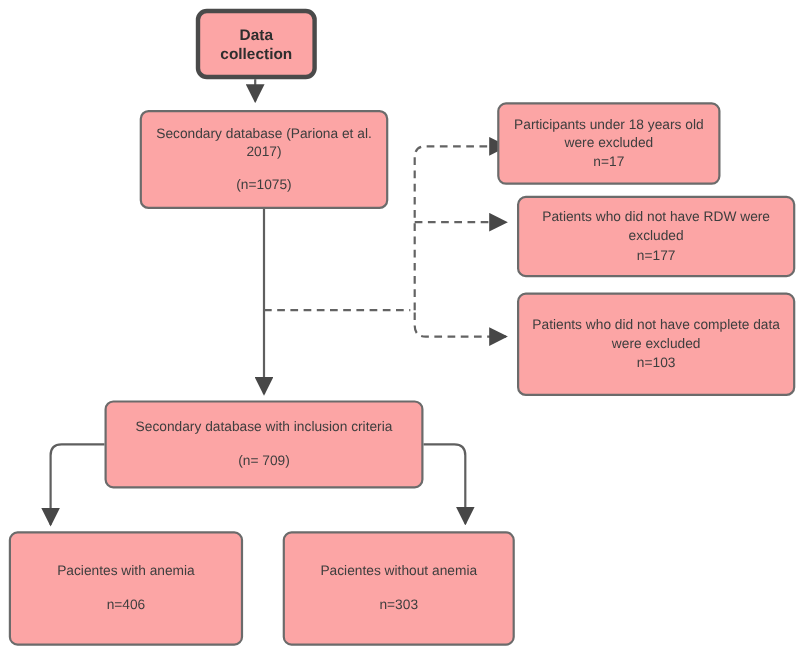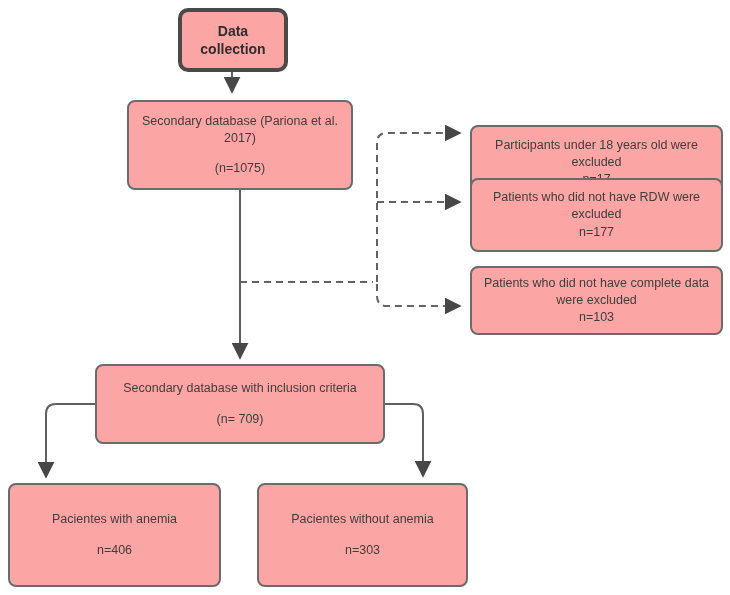--- a/index.html
+++ b/index.html
@@ -67,31 +67,31 @@
 
   <div class="node node--start" style="left:178px;top:8px;width:110px;height:64px;">
     <div class="lbl">Data collection</div>
   </div>
 
   <div class="node node--gap" style="left:127px;top:100px;width:226px;height:90px;padding:12px 11px;">
     <div class="lbl">Secondary database (Pariona et al. 2017)</div>
     <div class="n">(n=1075)</div>
   </div>
 
-  <div class="node" style="left:470px;top:93px;width:253px;height:75px;margin-top:32px;">
+  <div class="node" style="left:452px;top:93px;width:203px;height:75px;">
     <div class="lbl">Participants under 18 years old were excluded</div>
     <div class="n">n=17</div>
   </div>
 
   <div class="node" style="left:470px;top:178px;width:253px;height:74px;">
     <div class="lbl">Patients who did not have RDW were excluded</div>
     <div class="n">n=177</div>
   </div>
 
-  <div class="node" style="left:470px;top:266px;width:253px;height:69px;">
+  <div class="node" style="left:470px;top:266px;width:253px;height:94px;">
     <div class="lbl">Patients who did not have complete data were excluded</div>
     <div class="n">n=103</div>
   </div>
 
   <div class="node node--gap" style="left:95px;top:364px;width:290px;height:80px;padding:0 16px;">
     <div class="lbl">Secondary database with inclusion criteria</div>
     <div class="n">(n= 709)</div>
   </div>
 
   <div class="node node--gap" style="left:8px;top:483px;width:213px;height:104px;">

